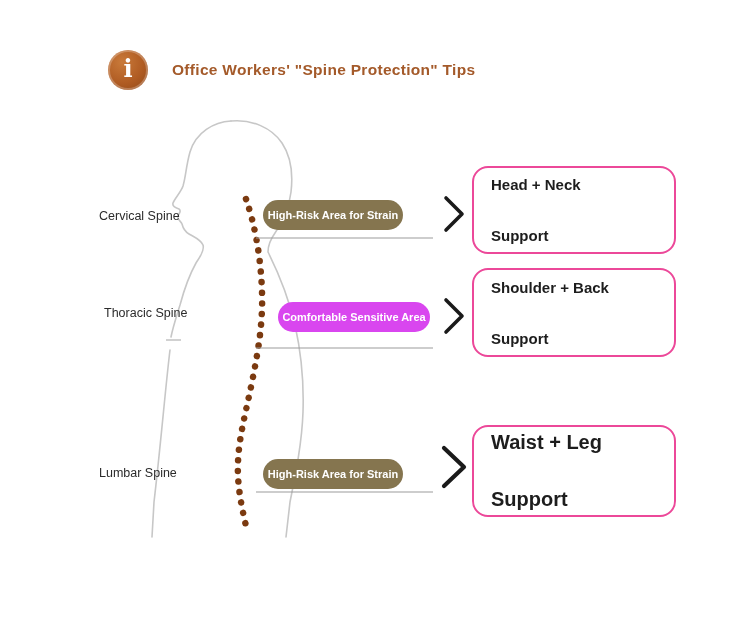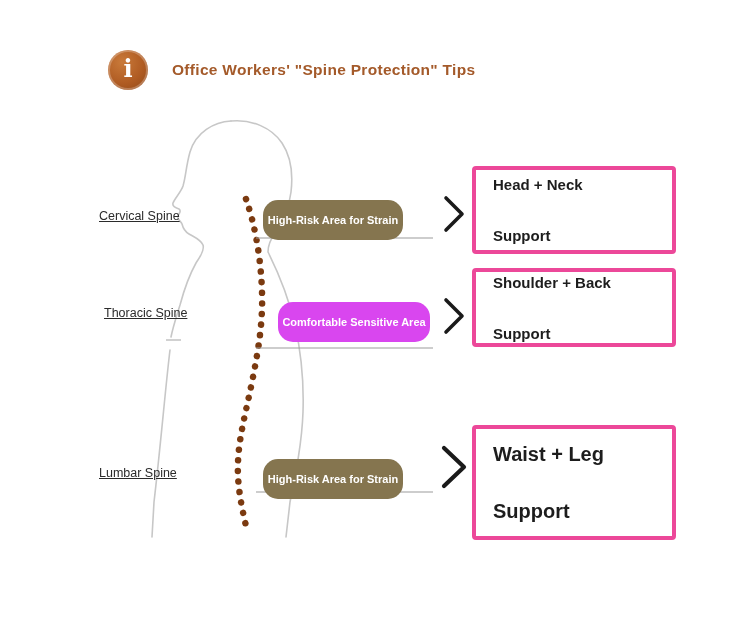--- a/index.html
+++ b/index.html
@@ -41,59 +41,58 @@
     letter-spacing: 0.3px;
     white-space: nowrap;
   }
   
   .region-label {
     position: absolute;
     font-size: 12.5px;
     color: #2b2b2b;
     font-weight: 500;
     white-space: nowrap;
-    text-decoration: underline;
   }
   .label-cervical { left: 99px;  top: 209px; }
   .label-thoracic { left: 104px;  top: 306px; }
   .label-lumbar   { left: 99px;  top: 466px; }
   
   .pill {
     position: absolute;
-    height: 40px;
+    height: 30px;
     border-radius: 15px;
     color: #ffffff;
     font-size: 11px;
     font-weight: bold;
     display: flex; align-items: center; justify-content: center;
     white-space: nowrap;
     overflow: hidden;
     padding: 0 6px;
   }
   .pill-1 { left: 263px; top: 200px; width: 140px; }
   .pill-2 { left: 278px; top: 302px; width: 152px; }
   .pill-3 { left: 263px; top: 459px; width: 140px; }
   
   .card {
     position: absolute;
     left: 472px;
     width: 204px;
     background: #ffffff;
-    border: 4px solid #ec4899;
-    border-radius: 4px;
+    border: 2px solid #ec4899;
+    border-radius: 16px;
     display: flex;
     flex-direction: column;
     justify-content: center;
     padding-left: 17px;
     color: #1d1d1d;
     gap: 30px;
   }
   .card-1 { top: 166px; height: 88px; }
-  .card-2 { top: 268px; height: 79px; }
-  .card-3 { top: 425px; height: 115px; }
+  .card-2 { top: 268px; height: 89px; }
+  .card-3 { top: 425px; height: 92px; }
   .card .line { font-weight: bold; font-size: 15px; line-height: 1.4; }
   .card-3 .line { font-size: 20px; line-height: 1.35; }
   
   .diagram-svg {
     position: absolute;
     left: 0; top: 0;
     width: 750px; height: 623px;
     pointer-events: none;
   }
 </style>

